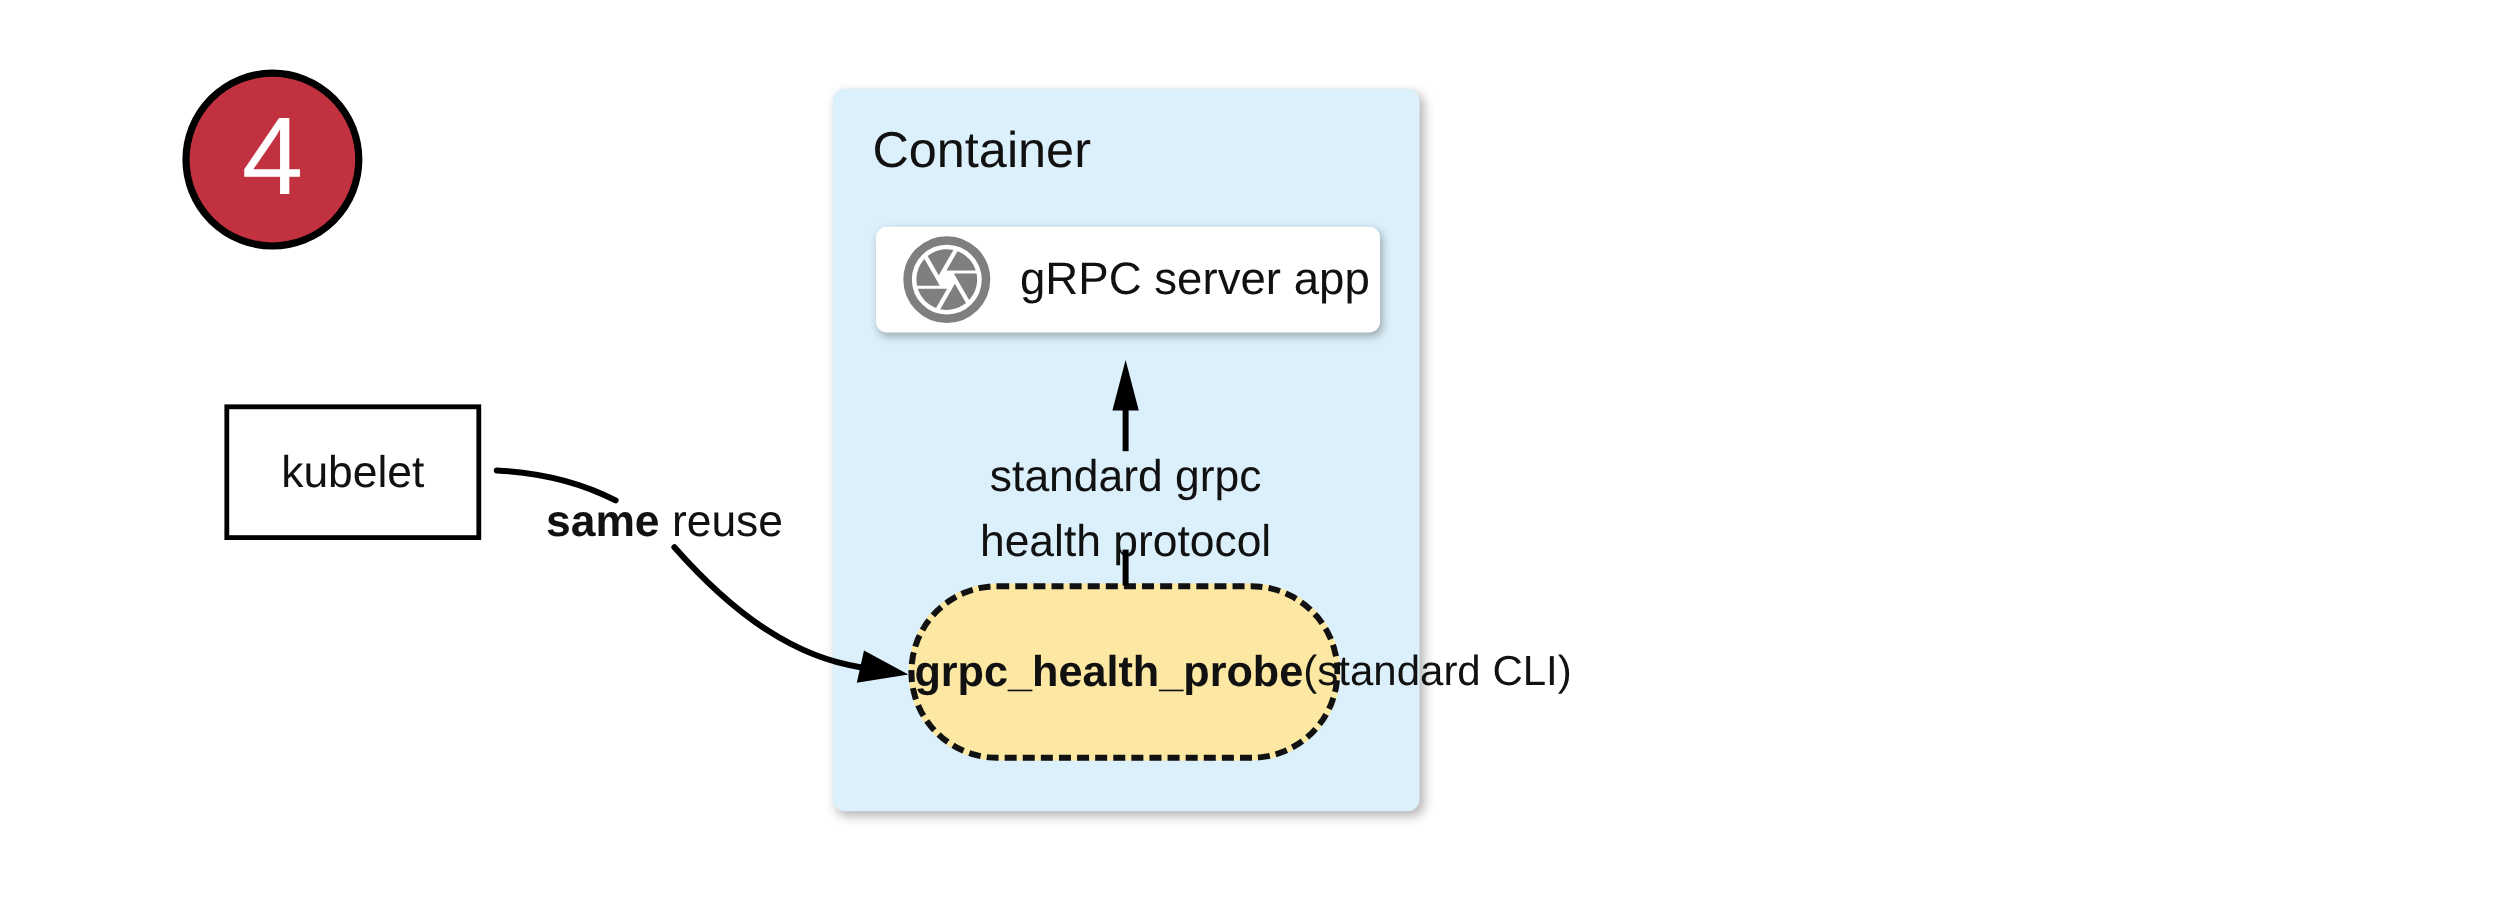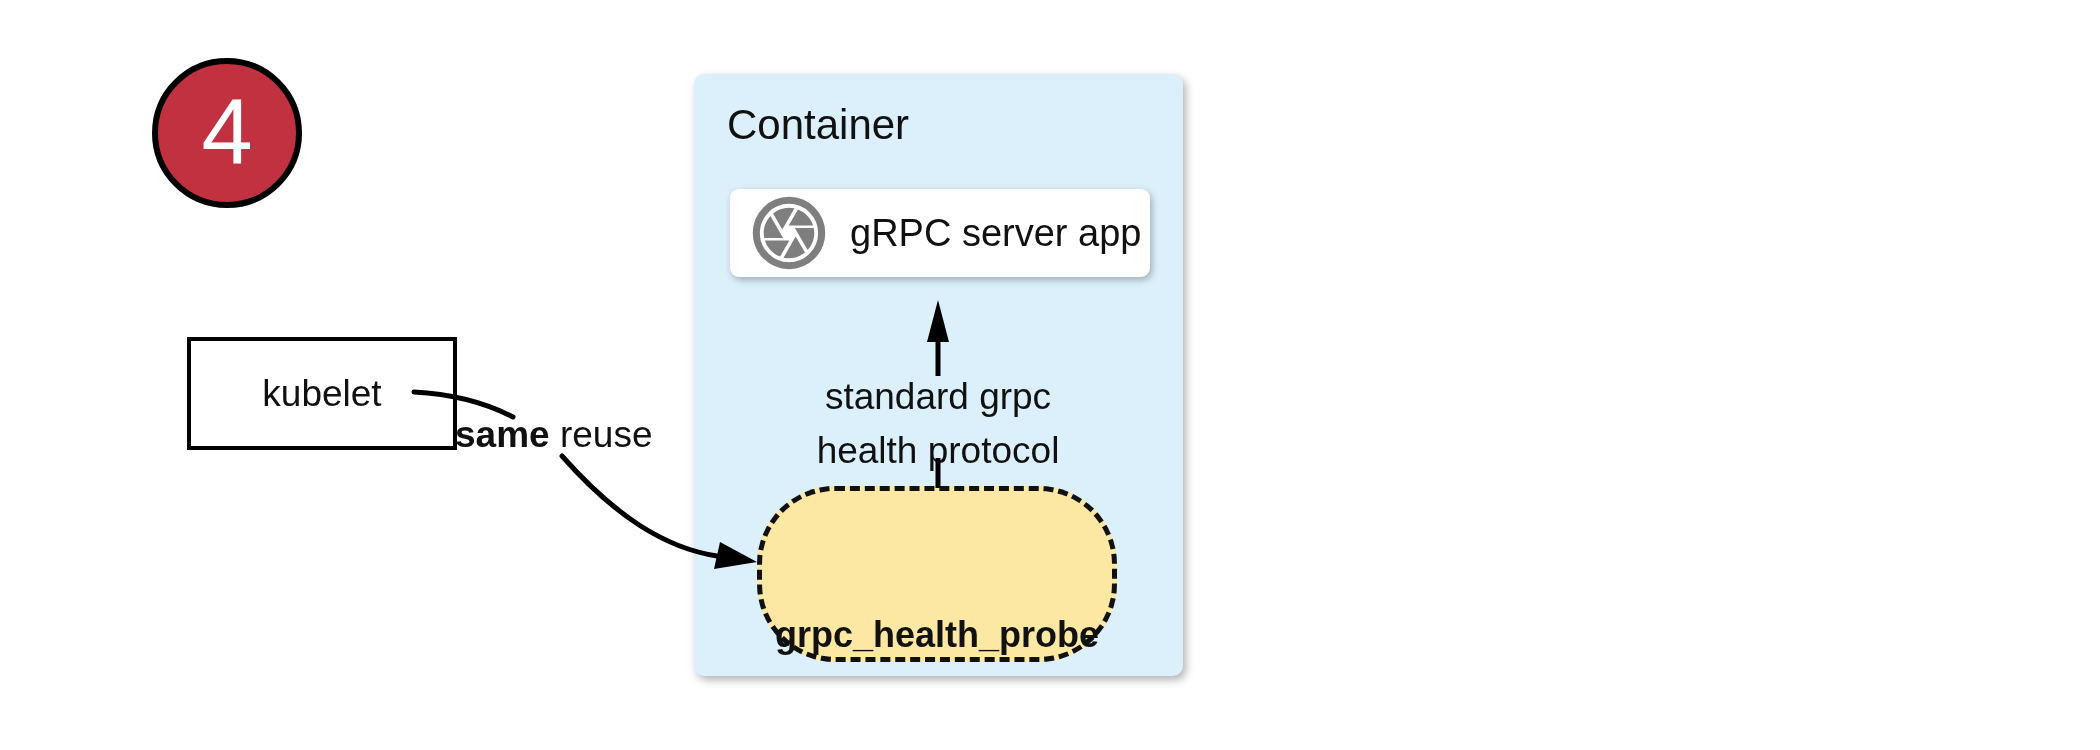--- a/index.html
+++ b/index.html
@@ -9,21 +9,21 @@
   }
   
   .badge{
     position:absolute;left:152px;top:58px;width:150px;height:150px;box-sizing:border-box;
     background:#C2313F;border:6px solid #000;border-radius:50%;
     display:flex;align-items:center;justify-content:center;
   }
   .badge span{color:#fff;font-size:92px;line-height:1;transform:translateY(-2px);}
   
   .kubelet{
-    position:absolute;left:187px;top:337px;width:270px;height:113px;box-sizing:border-box;
+    position:absolute;left:187px;top:337px;width:214px;height:113px;box-sizing:border-box;
     background:#fff;border:4px solid #000;
     display:flex;align-items:center;justify-content:center;font-size:37px;
   }
   
   .exec-label{position:absolute;left:455px;top:414px;font-size:37px;white-space:nowrap;}
   .exec-label .b{font-weight:bold;}
   
   .container-box{
     position:absolute;left:694px;top:74px;width:489px;height:602px;box-sizing:border-box;
     background:#DCF0FB;border-radius:10px;
@@ -38,23 +38,23 @@
   }
   .server-card svg{width:74px;height:74px;flex:0 0 auto;}
   .server-card .lbl{font-size:38px;margin-left:24px;white-space:nowrap;}
   
   .protocol-label{
     position:absolute;left:788px;top:370px;width:300px;text-align:center;
     font-size:37px;line-height:54px;white-space:pre-line;
   }
   
   .pill{
-    position:absolute;left:757px;top:486px;width:360px;height:176px;box-sizing:border-box;
+    position:absolute;left:757px;top:486px;width:360px;height:148px;box-sizing:border-box;
     background:#FCE8A3;border:5px dashed #111;border-radius:78px;
-    display:flex;flex-direction:column;align-items:center;justify-content:flex-end;
+    display:flex;flex-direction:row;align-items:center;justify-content:space-between;
   }
   .pill .t1{font-weight:bold;font-size:36px;line-height:44px;white-space:nowrap;}
   .pill .t2{font-size:35px;line-height:40px;white-space:nowrap;}
   
   .note{
     position:absolute;left:1324px;top:112px;width:600px;
     font-size:36px;line-height:47px;white-space:pre-line;
   }
   
   .arrows{position:absolute;left:0;top:0;width:2100px;height:750px;pointer-events:none;}
@@ -85,20 +85,21 @@
       </g>
     </svg>
     <span class="lbl">gRPC server app</span>
   </div>
 
   <div class="protocol-label">standard grpc
 health protocol</div>
 
   <div class="pill">
     <span class="t1">grpc_health_probe</span>
+    <span class="t2">(standard CLI)</span>
   </div>
 
 
   <svg class="arrows" viewBox="0 0 2100 750" aria-hidden="true">
 
     <path d="M 414 392 C 452 394 486 403 513 417" fill="none" stroke="#000" stroke-width="5" stroke-linecap="round"></path>
 
     <path d="M 562 456 C 615 516 665 548 717 556" fill="none" stroke="#000" stroke-width="5" stroke-linecap="round"></path>
     <polygon points="757,562 714,569 720,542" fill="#000"></polygon>
 

